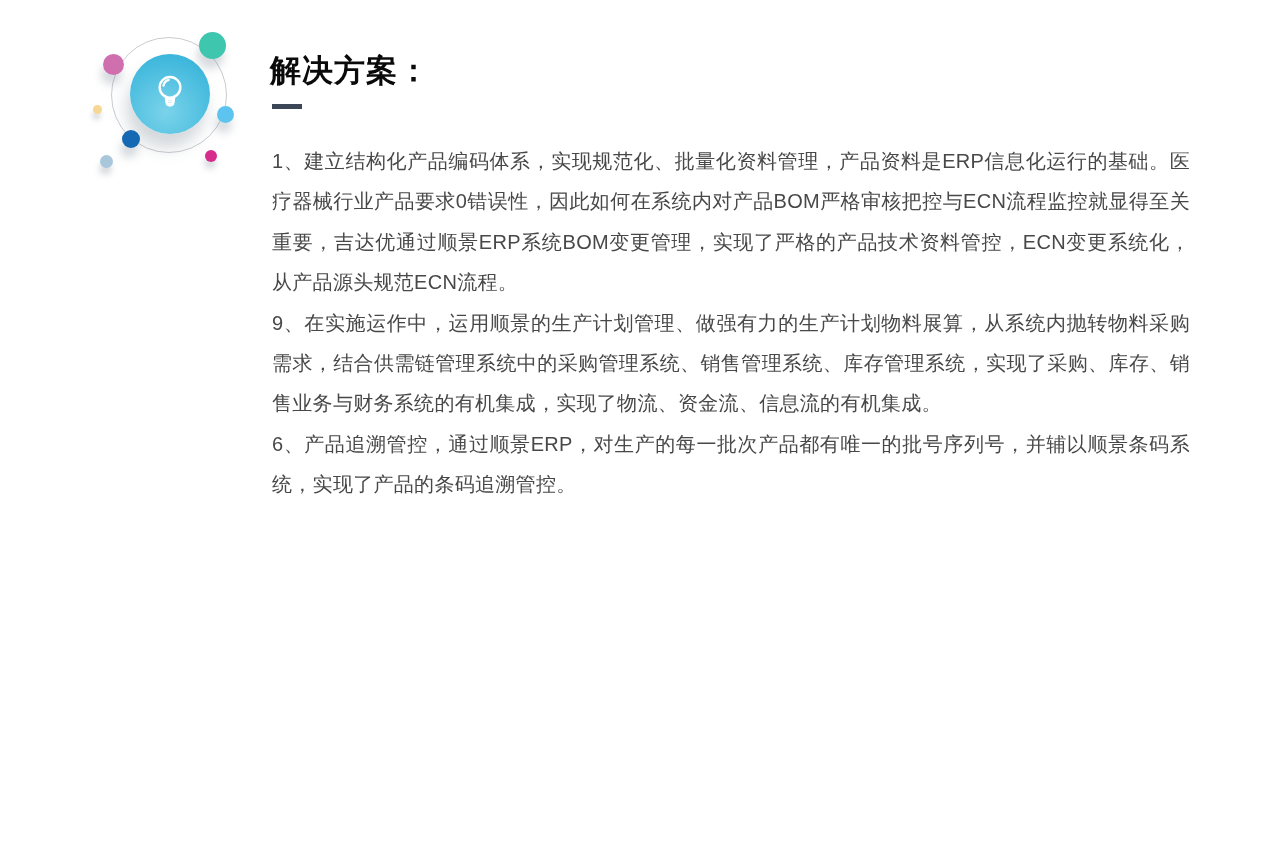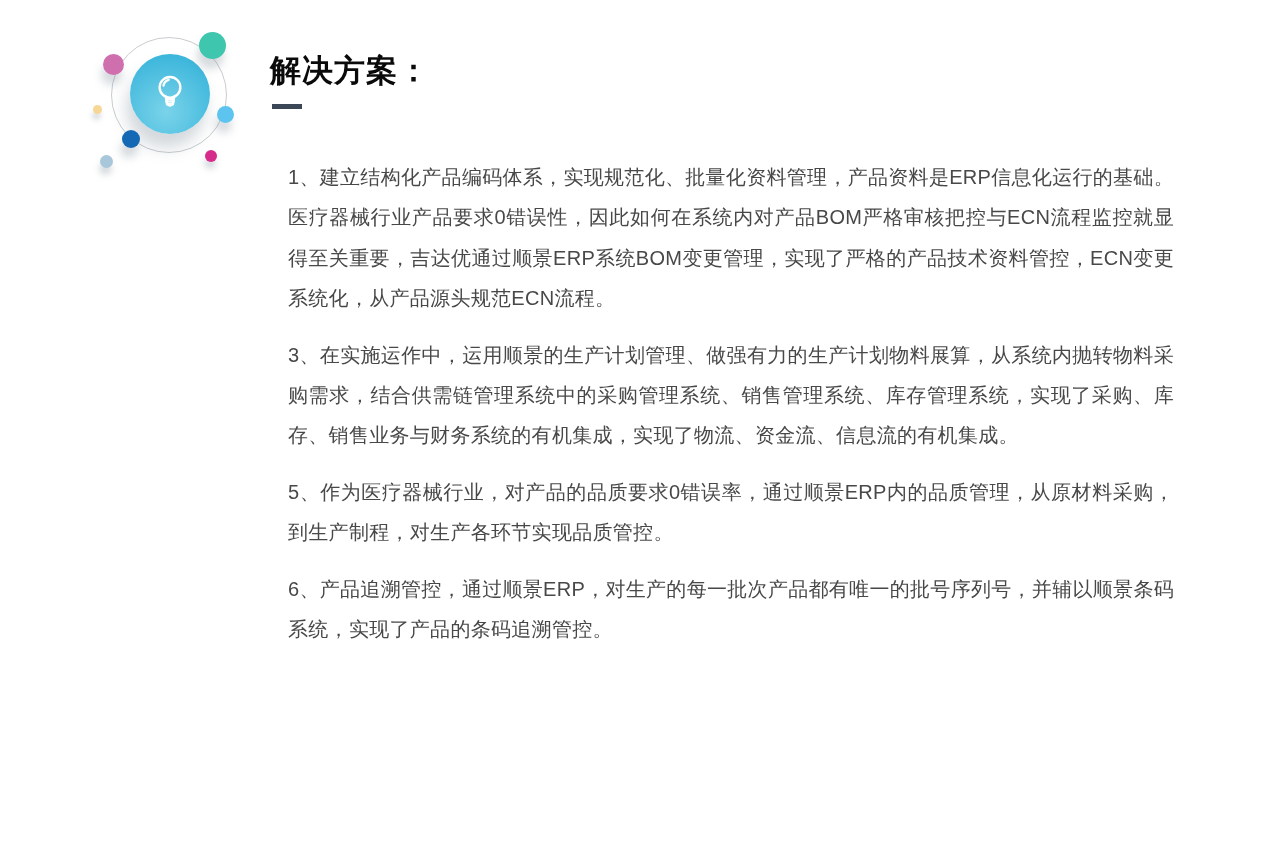--- a/index.html
+++ b/index.html
@@ -81,21 +81,21 @@
     position: absolute;
     left: 272px;
     top: 141px;
     width: 918px;
     font-size: 20px;
     line-height: 40.4px;
     text-align: justify;
     letter-spacing: 0.3px;
   }
   .paragraphs p {
-    margin: 16px;
+    margin: 0;
     padding: 0;
   }
 </style>
 </head>
 <body>
 
 <div class="page">
 
   <div class="icon-group">
     <div class="ring" style="border-color: rgb(201, 204, 208);"></div>
@@ -117,18 +117,17 @@
     <span class="dot dot-3" style="background: rgb(92, 196, 238);"></span>
     <span class="dot dot-4" style="background: rgb(21, 104, 180);"></span>
     <span class="dot dot-5" style="background: rgb(214, 45, 141);"></span>
     <span class="dot dot-6" style="background: rgb(169, 199, 219);"></span>
   </div>
 
   <h1 class="title">解决方案：</h1>
   <div class="accent-dash" style="background: rgb(59, 70, 86);"></div>
   <div class="paragraphs" style="color: rgb(72, 72, 72);">
       <p>1、建立结构化产品编码体系，实现规范化、批量化资料管理，产品资料是ERP信息化运行的基础。医疗器械行业产品要求0错误性，因此如何在系统内对产品BOM严格审核把控与ECN流程监控就显得至关重要，吉达优通过顺景ERP系统BOM变更管理，实现了严格的产品技术资料管控，ECN变更系统化，从产品源头规范ECN流程。</p>
-      <p>3、在实施运作中，运用顺景的生产计划管理、做强有力的生产计划物料展算，从系统内抛转物料采购需求，结合供需链管理系统中的采购管理系统、销售管理系统、库存管理系统，实现了采购、库存、销售业务与财务系统的有机集成，实现了物流、资金流、信息流的有机集成。</p>
-      <p>5、作为医疗器械行业，对产品的品质要求0错误率，通过顺景ERP内的品质管理，从原材料采购，到生产制程，对生产各环节实现品质管控。</p>
+      <p>9、在实施运作中，运用顺景的生产计划管理、做强有力的生产计划物料展算，从系统内抛转物料采购需求，结合供需链管理系统中的采购管理系统、销售管理系统、库存管理系统，实现了采购、库存、销售业务与财务系统的有机集成，实现了物流、资金流、信息流的有机集成。</p>
       <p>6、产品追溯管控，通过顺景ERP，对生产的每一批次产品都有唯一的批号序列号，并辅以顺景条码系统，实现了产品的条码追溯管控。</p>
     </div>
 
 </div>
 
 </body></html>

